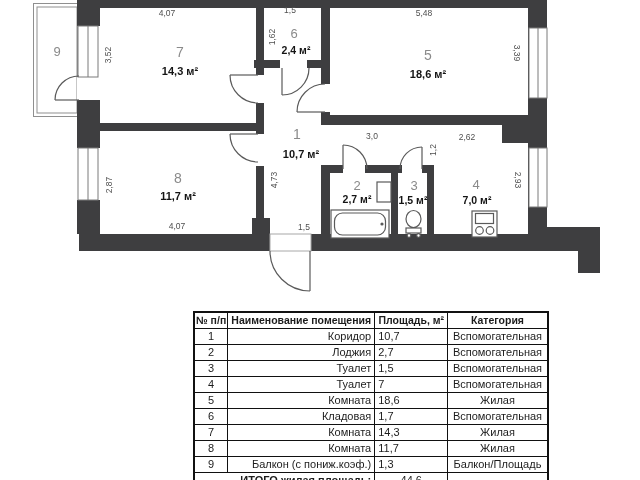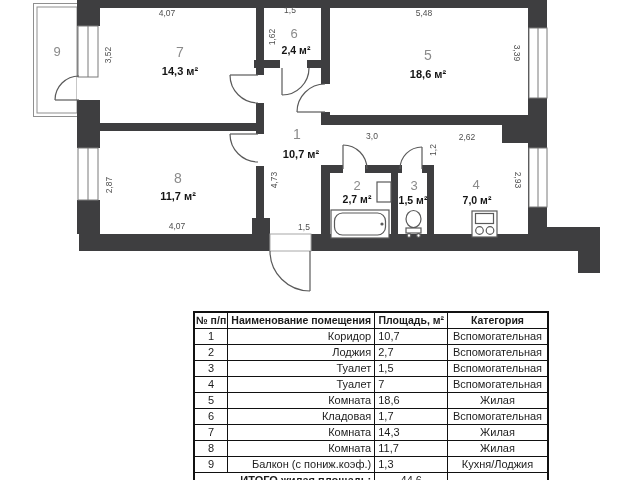--- a/index.html
+++ b/index.html
@@ -251,21 +251,21 @@
         <tr>
           <td class="c0">8</td>
           <td class="c1">Комната</td>
           <td class="c2">11,7</td>
           <td class="c3">Жилая</td>
         </tr>
         <tr>
           <td class="c0">9</td>
           <td class="c1">Балкон (с пониж.коэф.)</td>
           <td class="c2">1,3</td>
-          <td class="c3">Кухня/Лоджия</td>
+          <td class="c3">Балкон/Площадь</td>
         </tr>
       </tbody>
     <tbody>
       <tr class="footer">
         <td class="lbl" colspan="2">ИТОГО жилая площадь:</td>
         <td class="val">44,6</td>
         <td></td>
       </tr>
     </tbody>
   </table>

